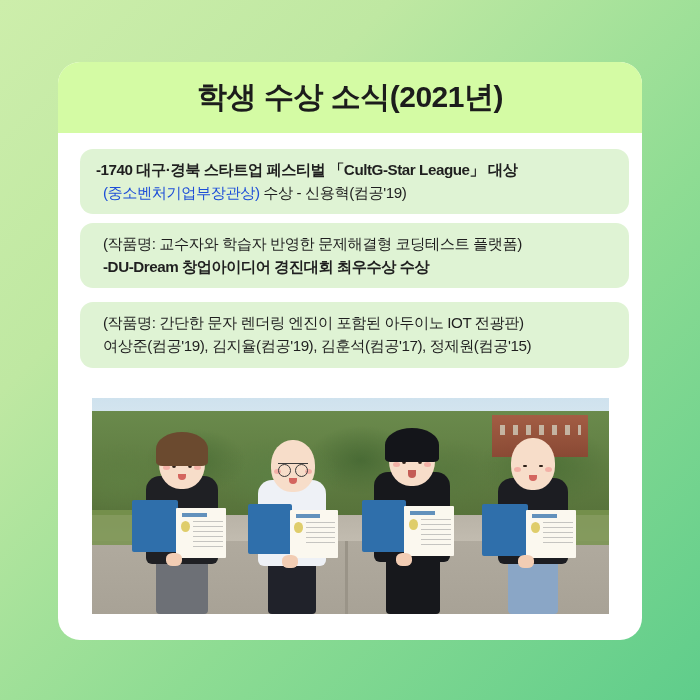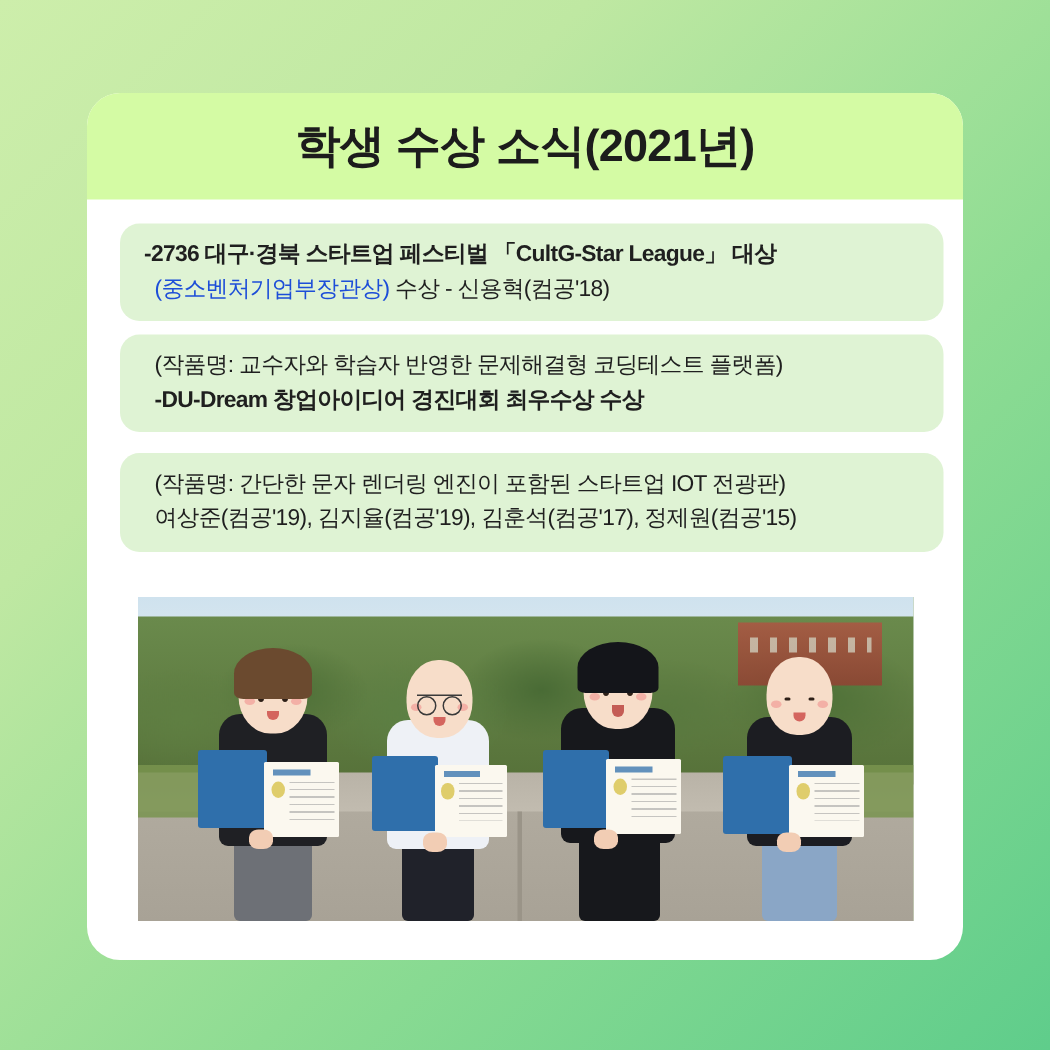--- a/index.html
+++ b/index.html
@@ -199,31 +199,31 @@
 
   <div class="card">
 
     <div class="header-band">
       <div class="header-title">학생 수상 소식(2021년)</div>
     </div>
 
     <div class="blocks">
 
       <div class="award-block b1">
-        <div class="line title-line">-2736 대구·경북 스타트업 페스티벌 「CultG-Star League」 대상</div>
-        <div class="line indent1"><span class="accent">(중소벤처기업부장관상)</span><span> 수상 - 신용혁(컴공'18)</span></div>
+        <div class="line title-line">-1740 대구·경북 스타트업 페스티벌 「CultG-Star League」 대상</div>
+        <div class="line indent1"><span class="accent">(중소벤처기업부장관상)</span><span> 수상 - 신용혁(컴공'19)</span></div>
       </div>
 
       <div class="award-block b2">
         <div class="line indent1">(작품명: 교수자와 학습자 반영한 문제해결형 코딩테스트 플랫폼)</div>
         <div class="line title-line indent1">-DU-Dream 창업아이디어 경진대회 최우수상 수상</div>
       </div>
 
       <div class="award-block b3">
-        <div class="line indent1">(작품명: 간단한 문자 렌더링 엔진이 포함된 스타트업 IOT 전광판)</div>
+        <div class="line indent1">(작품명: 간단한 문자 렌더링 엔진이 포함된 아두이노 IOT 전광판)</div>
         <div class="line indent1">여상준(컴공'19), 김지율(컴공'19), 김훈석(컴공'17), 정제원(컴공'15)</div>
       </div>
 
     </div>
 
     <div class="photo">
       <div class="ph-sky"></div>
       <div class="ph-trees"></div>
       <div class="ph-bldg"></div>
       <div class="ph-ground"></div>

